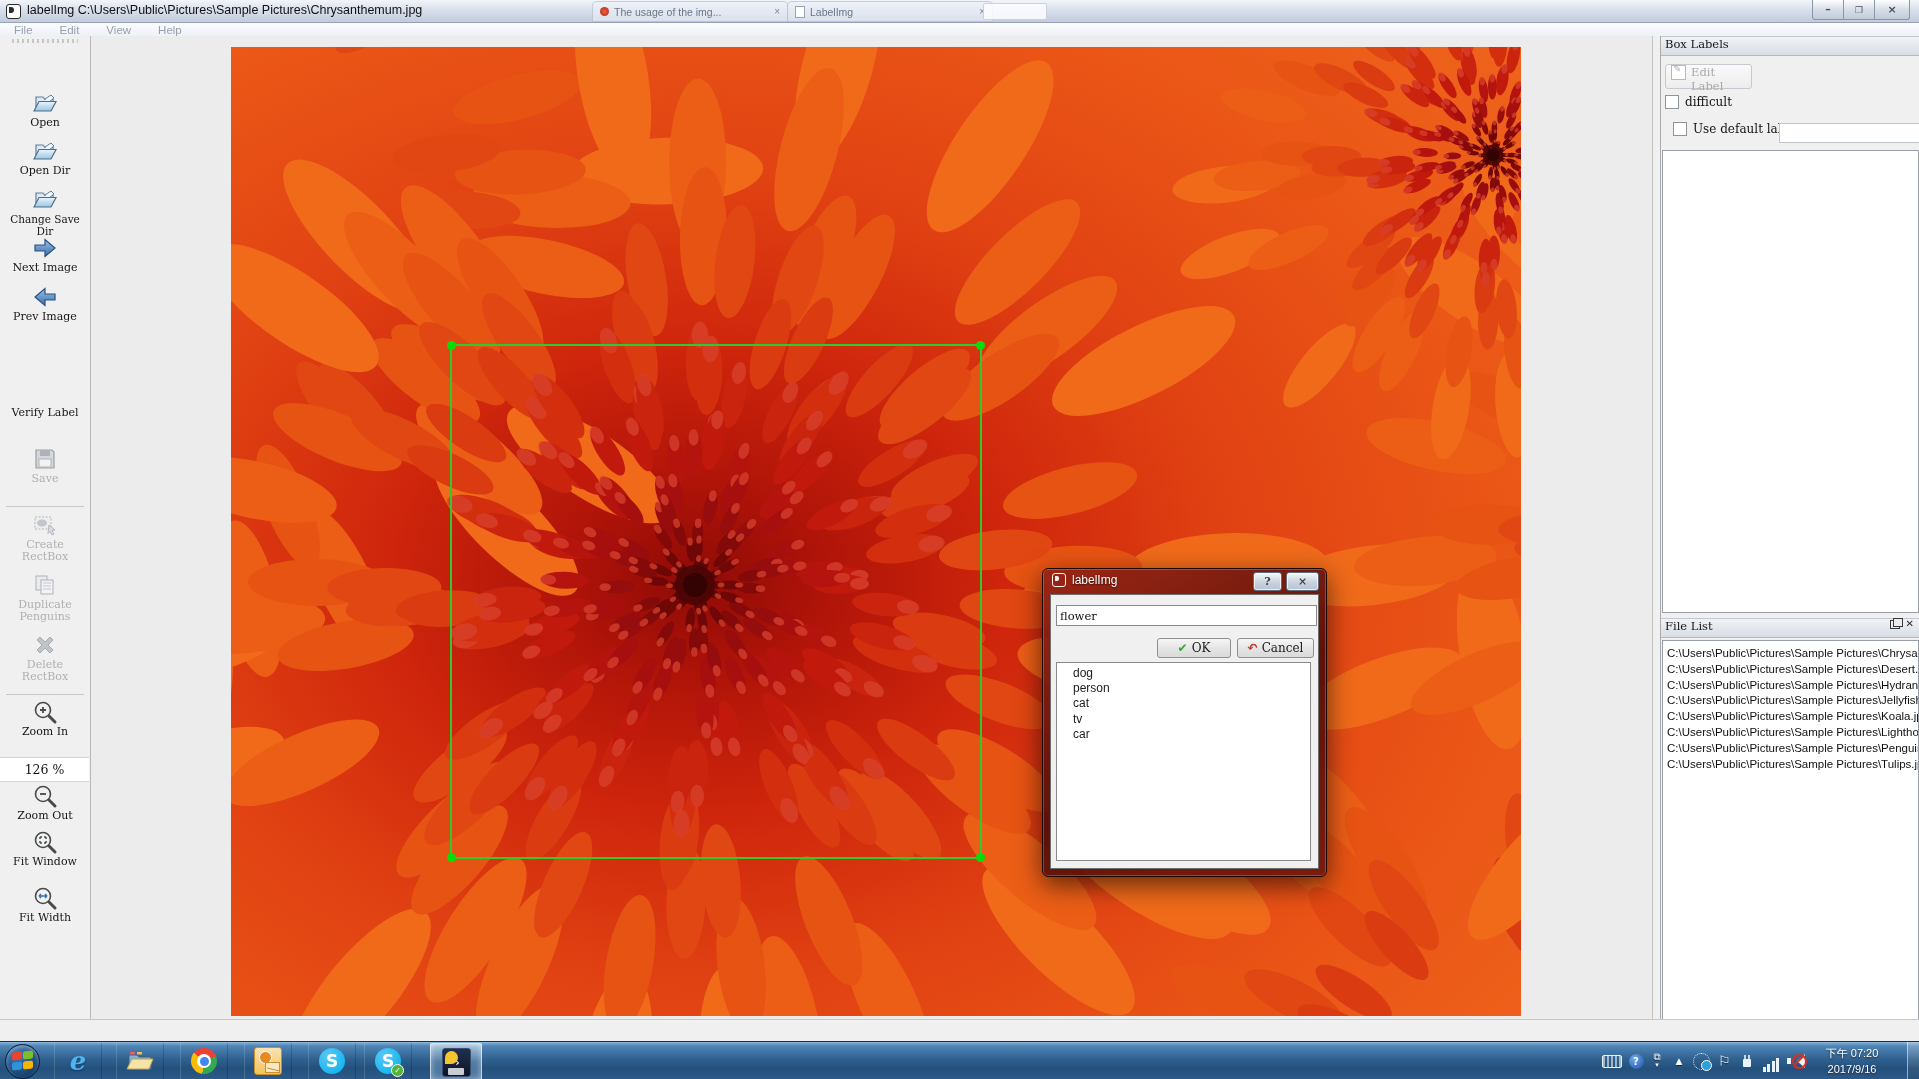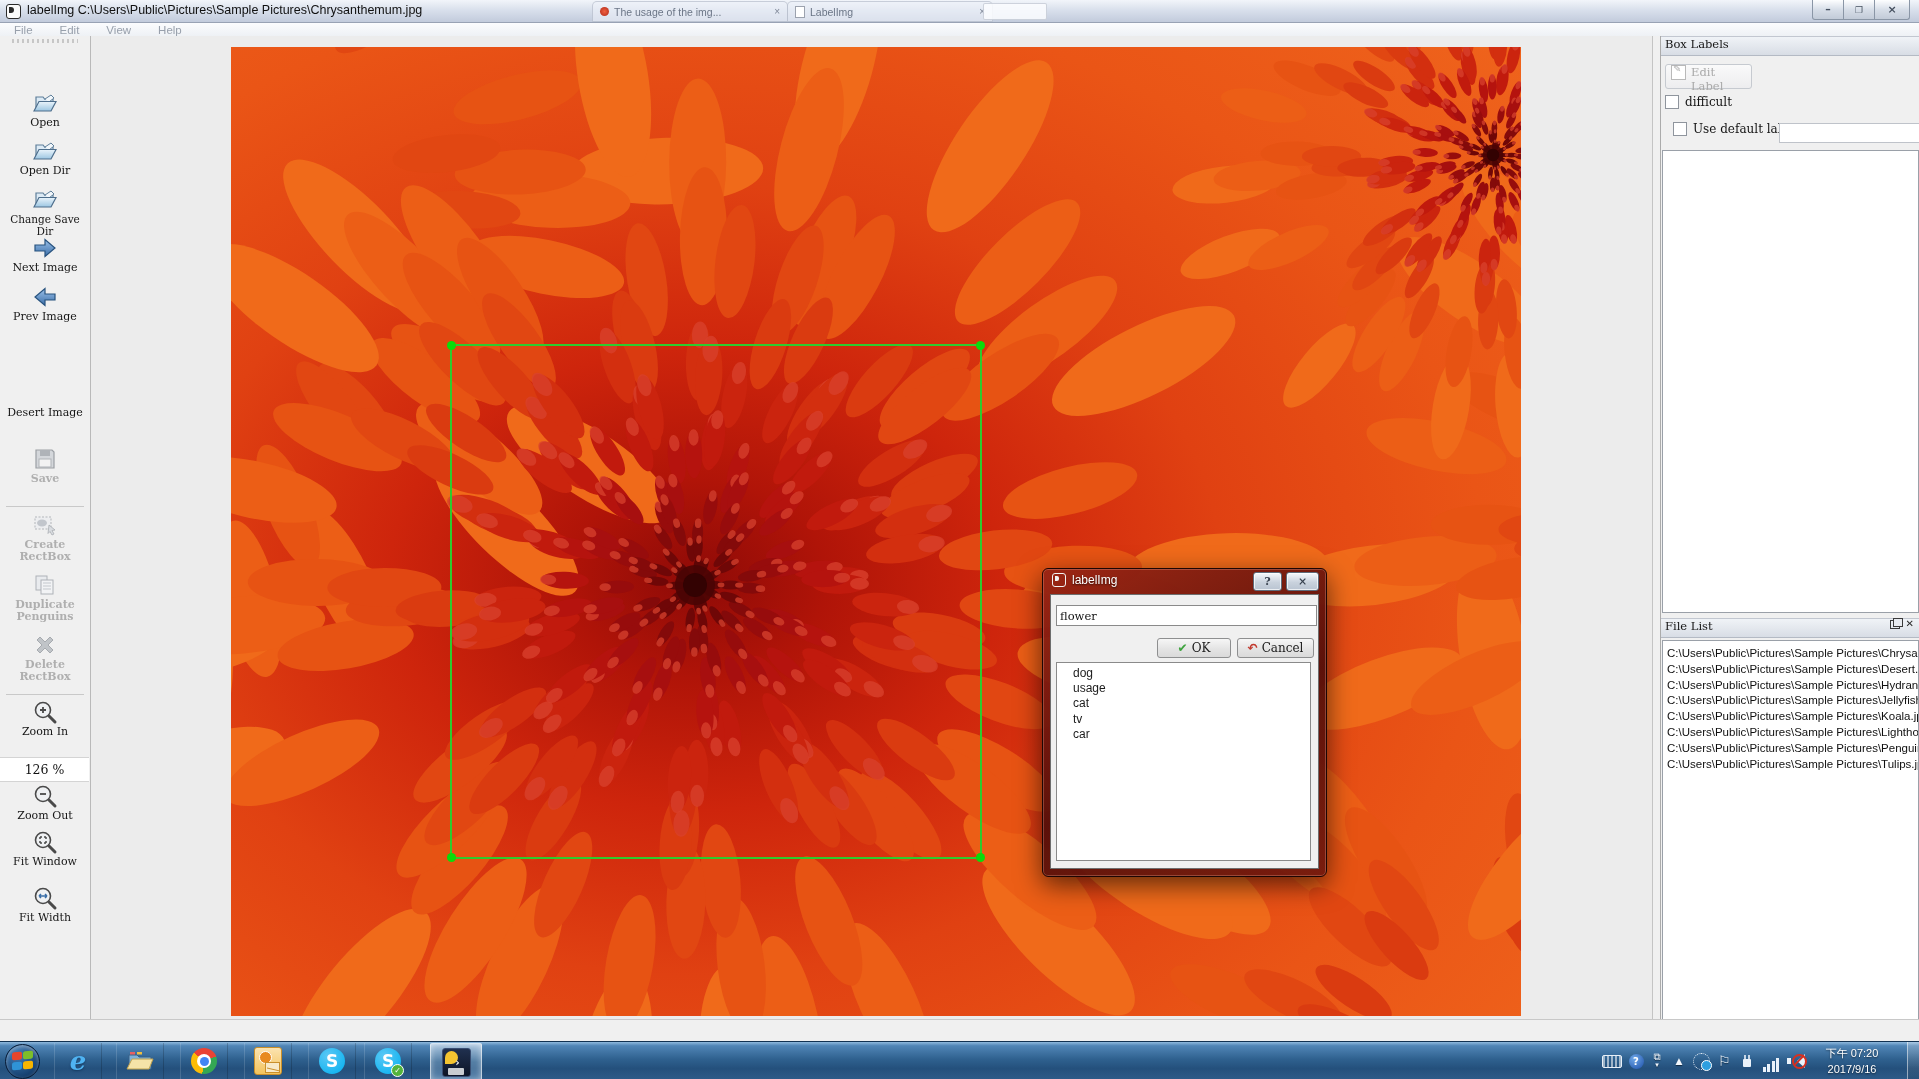--- a/index.html
+++ b/index.html
@@ -27,21 +27,21 @@
     display:flex;gap:27px;padding-left:14px;align-items:center;}
   .menu-item{font:11.5px "Liberation Sans",sans-serif;color:#98A0AC;}
   
   #toolbar{left:0;top:36px;width:90px;height:1005px;background:#F0F0F0;border-right:1px solid #B9B9B9;}
   #tb-grip{left:12px;top:3px;width:66px;height:4px;
     background:repeating-linear-gradient(90deg,#C7C7C7 0 2px,transparent 2px 5px);}
   .tool{left:0;width:90px;text-align:center;}
   .tool .ticon{display:block;margin:0 auto;width:26px;height:26px;}
   .tlabel{display:block;margin:1px auto 0;width:88px;font:11px "DejaVu Serif",serif;color:#161616;line-height:12px;}
   .tlabel.wrap{width:62px;}
-  .tool.disabled .tlabel{color:#AFAFAF;font-weight:bold;}
+  .tool.disabled .tlabel{color:#AFAFAF;}
   .tb-sep{left:6px;width:78px;height:1px;background:#C9C9C9;}
   #zoom-spin{left:0;width:89px;height:23px;background:#FFFFFF;border-top:1px solid #D4D4D4;border-bottom:1px solid #D4D4D4;
     display:flex;align-items:center;justify-content:center;font:12.5px "DejaVu Serif",serif;color:#111;}
   
   #canvas{left:91px;top:36px;width:1561px;height:983px;background:#ECECEC;overflow:hidden;}
   #photo{left:140px;top:11px;width:1290px;height:969px;background:#D8320F;}
   #bbox{left:359px;top:308px;width:528px;height:511px;border:2px solid #2ECB2E;}
   .handle{width:9px;height:9px;border-radius:50%;background:#0ADC0A;position:absolute;}
   #splitter{left:1652px;top:36px;width:8px;height:983px;background:#F0F0F0;border-left:1px solid #C4C4C4;}
   #statusbar{left:0;top:1019px;width:1919px;height:22px;background:#F0F0F0;border-top:1px solid #C8C8C8;}
@@ -214,21 +214,21 @@
         </svg>
       <span class="tlabel">Next Image</span>
     </div>
     <div class="tool abs" style="top:248px">
       <svg class="ticon" style="transform:scaleX(-1)">
           <use href="#i-arrow"></use>
         </svg>
       <span class="tlabel">Prev Image</span>
     </div>
     <div class="tool abs" style="top:370px">
-      <span class="tlabel">Desert Image</span>
+      <span class="tlabel">Verify Label</span>
     </div>
     <div class="tool abs disabled" style="top:410px">
       <svg class="ticon">
           <use href="#i-floppy"></use>
         </svg>
       <span class="tlabel">Save</span>
     </div>
     <div class="tb-sep abs" style="top:470px"></div>
     <div class="tool abs disabled" style="top:476px">
       <svg class="ticon">
@@ -1531,21 +1531,21 @@
       <div class="dlg-btn abs" style="left:106px;width:72px">
         <span id="ok-icon">✔</span>
         <span>OK</span>
       </div>
       <div class="dlg-btn abs" style="left:186px;width:75px">
         <span id="cancel-icon">↶</span>
         <span>Cancel</span>
       </div>
       <div id="dlg-list" class="abs">
         <div class="dlg-opt">dog</div>
-        <div class="dlg-opt">usage</div>
+        <div class="dlg-opt">person</div>
         <div class="dlg-opt">cat</div>
         <div class="dlg-opt">tv</div>
         <div class="dlg-opt">car</div>
       </div>
     </div>
   </div>
 
   <div id="taskbar" class="abs">
     <div id="start-orb" class="abs">
       <span class="flag" style="left:6px;top:7px;background:#E8452C;transform:skewY(-6deg)"></span>

